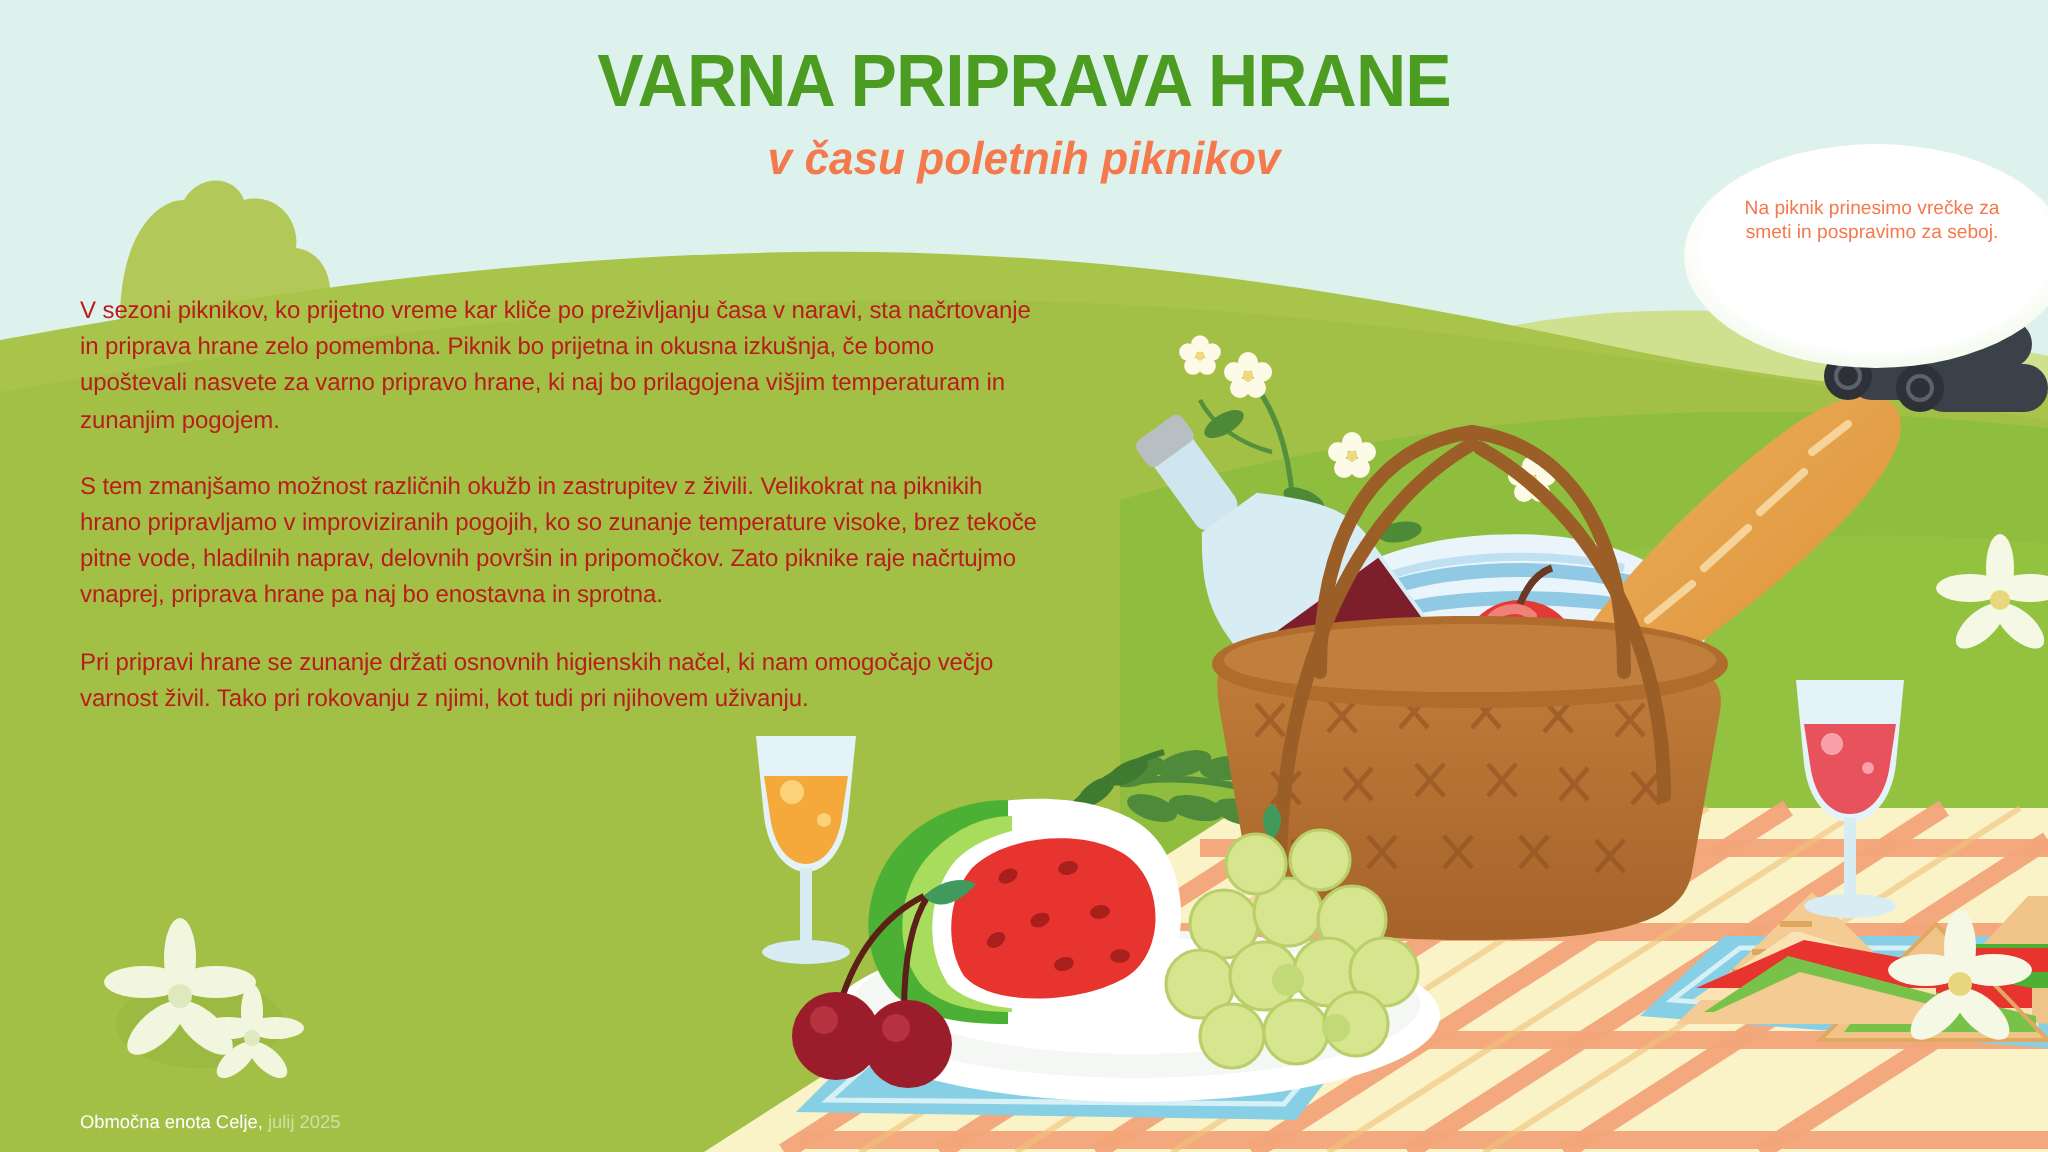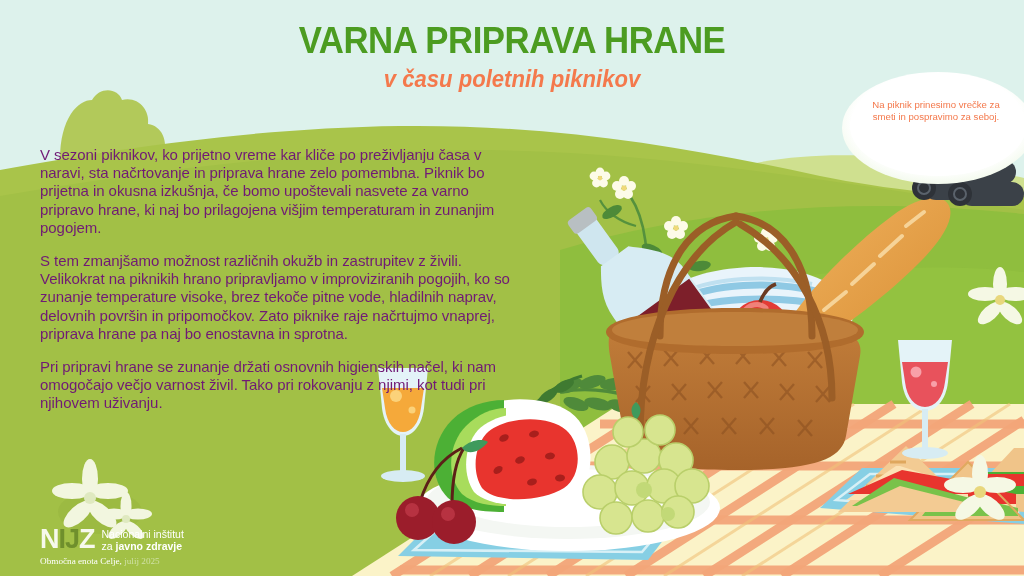--- a/index.html
+++ b/index.html
@@ -35,21 +35,21 @@
     font-family:"Liberation Sans", sans-serif;
     transform:scaleX(0.96);
   }
 
   
   #body-text {
     position:absolute; left:40px; top:146px; width:480px;
     z-index:40; color:#ffffff;
   }
   #body-text p {
-    font-size:15px; line-height:18.2px; color:#701a75;
+    font-size:12px; line-height:18.2px; color:#b91c1c;
     margin-bottom:15px; letter-spacing:-0.05px;
   }
   #body-text p:last-child { margin-bottom:0; }
 
   
   #tip-bubble {
     position:absolute; left:848px; top:86px; width:176px; height:85px;
     z-index:45; text-align:center; padding-top:13px;
   }
   #tip-title {
@@ -75,21 +75,21 @@
   #logo-mark .lm-b { color:#6f8f2c; }
   #logo-words {
     margin-left:7px; margin-bottom:1px;
     line-height:11.5px;
   }
   #logo-words .lw1 { font-size:10.5px; color:#ffffff; display:block; }
   #logo-words .lw2 { font-size:10.5px; color:#ffffff; display:block; }
   #logo-words .lw2 b { font-weight:bold; color:#ffffff; }
   #logo-sub {
     position:absolute; left:2px; top:70px;
-    font-size:9.2px; color:#ffffff; white-space:nowrap;font-family:Liberation Serif, serif;
+    font-size:9.2px; color:#ffffff; white-space:nowrap;
   }
   #logo-sub .dim { color:#cfe0a4; }
 </style>
 </head>
 <body>
 
 <div id="poster">
 
   <svg class="svg-full" viewBox="0 0 1024 576">
     <defs>
@@ -504,23 +504,16 @@
     <p>V sezoni piknikov, ko prijetno vreme kar kliče po preživljanju časa v naravi, sta načrtovanje in priprava hrane zelo pomembna. Piknik bo prijetna in okusna izkušnja, če bomo upoštevali nasvete za varno pripravo hrane, ki naj bo prilagojena višjim temperaturam in zunanjim pogojem.</p>
     <p>S tem zmanjšamo možnost različnih okužb in zastrupitev z živili. Velikokrat na piknikih hrano pripravljamo v improviziranih pogojih, ko so zunanje temperature visoke, brez tekoče pitne vode, hladilnih naprav, delovnih površin in pripomočkov. Zato piknike raje načrtujmo vnaprej, priprava hrane pa naj bo enostavna in sprotna.</p>
     <p>Pri pripravi hrane se zunanje držati osnovnih higienskih načel, ki nam omogočajo večjo varnost živil. Tako pri rokovanju z njimi, kot tudi pri njihovem uživanju.</p>
   </div>
 
   <div id="tip-bubble">
     <div id="tip-text">Na piknik prinesimo vrečke za smeti in pospravimo za seboj.</div>
   </div>
 
   <div id="logo-block">
-    <div id="logo-row">
-      <div id="logo-mark"><span class="lm-a">N</span><span class="lm-b">IJ</span><span class="lm-a">Z</span></div>
-      <div id="logo-words">
-        <span class="lw1">Nacionalni inštitut</span>
-        <span class="lw2"><span>za </span><b>javno zdravje</b></span>
-      </div>
-    </div>
     <div id="logo-sub"><span>Območna enota Celje,</span><span class="dim"> julij 2025</span></div>
   </div>
 
 </div>
 
 </body></html>

